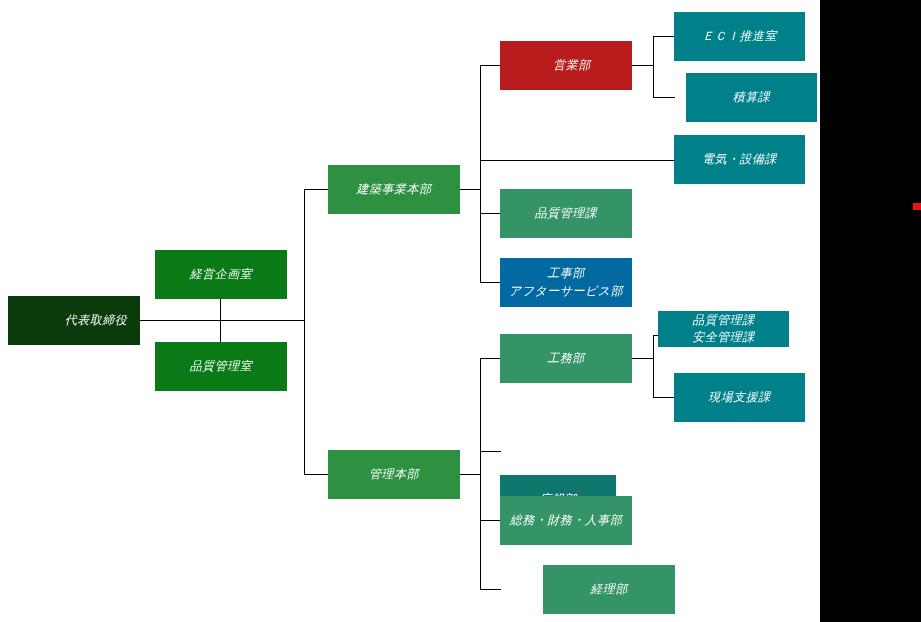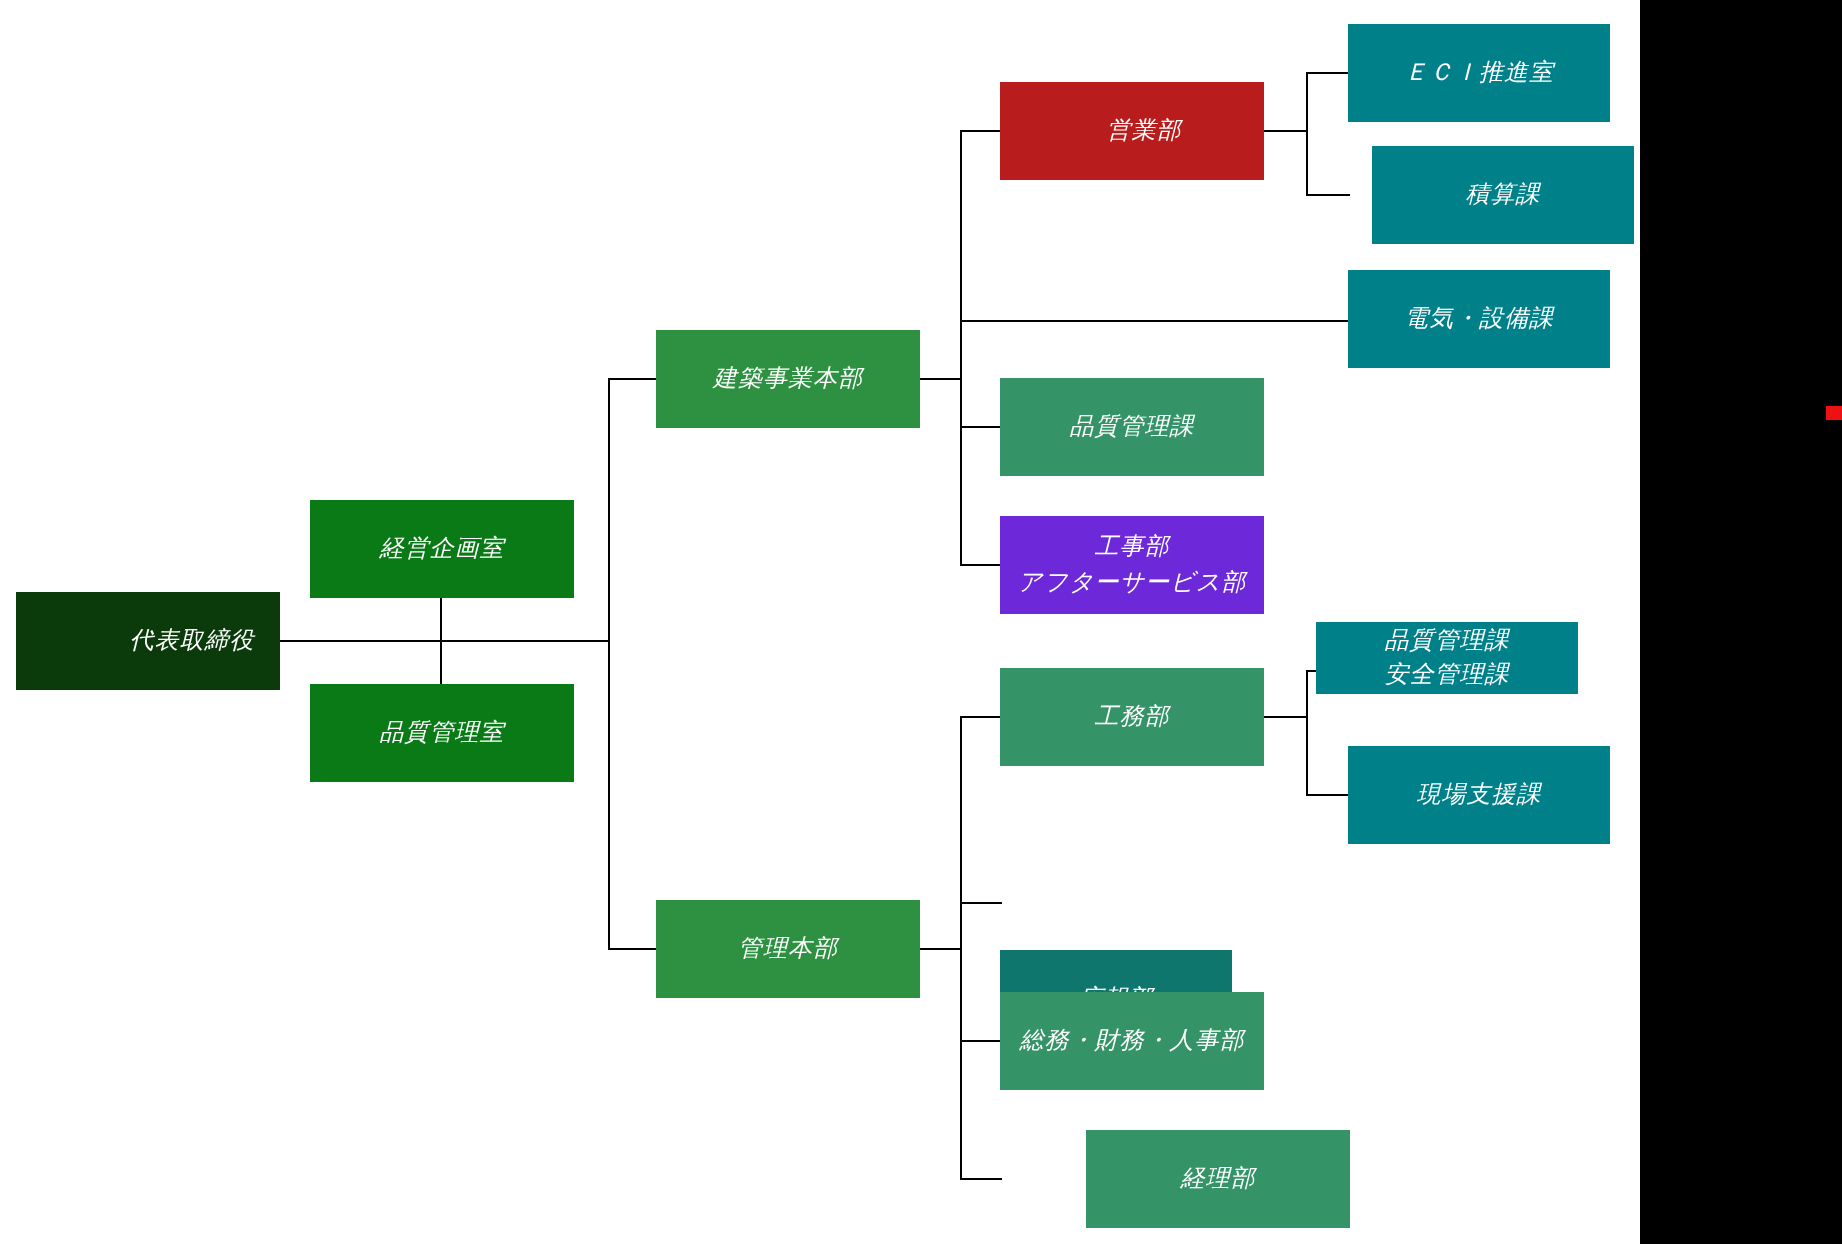--- a/index.html
+++ b/index.html
@@ -92,21 +92,21 @@
   <div class="conn conn-h" style="left:653px; top:397px; width:22px;"></div>
 
   <div id="nodes-layer">
       <div class="node" style="left: 8px; top: 296px; width: 132px; height: 49px; background: rgb(11, 59, 11); padding-left: 48px;"><span class="node-label">代表取締役</span></div>
       <div class="node" style="left: 155px; top: 250px; width: 132px; height: 49px; background: rgb(10, 122, 23);"><span class="node-label">経営企画室</span></div>
       <div class="node" style="left: 155px; top: 342px; width: 132px; height: 49px; background: rgb(10, 122, 23);"><span class="node-label">品質管理室</span></div>
       <div class="node" style="left: 328px; top: 165px; width: 132px; height: 49px; background: rgb(46, 145, 66);"><span class="node-label">建築事業本部</span></div>
       <div class="node" style="left: 328px; top: 450px; width: 132px; height: 49px; background: rgb(46, 145, 66); justify-content: center;"><span class="node-label">管理本部</span></div>
       <div class="node" style="left: 500px; top: 41px; width: 132px; height: 49px; background: #b91c1c; padding-left: 16px;"><span class="node-label">営業部</span></div>
       <div class="node" style="left: 500px; top: 189px; width: 132px; height: 49px; background: rgb(53, 148, 103);"><span class="node-label">品質管理課</span></div>
-      <div class="node" style="left: 500px; top: 258px; width: 132px; height: 49px; background: #6d28d9;"><span class="node-label">工事部
+      <div class="node" style="left: 500px; top: 258px; width: 132px; height: 49px; background: #0369a1;"><span class="node-label">工事部
 アフターサービス部</span></div>
       <div class="node" style="left: 500px; top: 334px; width: 132px; height: 49px; background: rgb(53, 148, 103);"><span class="node-label">工務部</span></div>
       <div class="node" style="left: 500px; top: 427px; width: 116px; height: 49px; background: #0f766e; margin-top: 48px;"><span class="node-label">広報部</span></div>
       <div class="node" style="left: 500px; top: 496px; width: 132px; height: 49px; background: rgb(53, 148, 103);"><span class="node-label">総務・財務・人事部</span></div>
       <div class="node" style="left: 500px; top: 565px; width: 132px; height: 49px; background: rgb(53, 148, 103); margin-left: 43px;"><span class="node-label">経理部</span></div>
       <div class="node" style="left: 674px; top: 12px; width: 131px; height: 49px; background: rgb(0, 129, 138);"><span class="node-label">ＥＣＩ推進室</span></div>
       <div class="node" style="left: 674px; top: 73px; width: 131px; height: 49px; background: rgb(0, 129, 138); margin-left: 12px;"><span class="node-label">積算課</span></div>
       <div class="node" style="left: 674px; top: 135px; width: 131px; height: 49px; background: rgb(0, 129, 138);"><span class="node-label">電気・設備課</span></div>
       <div class="node" style="left: 658px; top: 311px; width: 131px; height: 36px; background: rgb(0, 129, 138);"><span class="node-label">品質管理課
 安全管理課</span></div>

